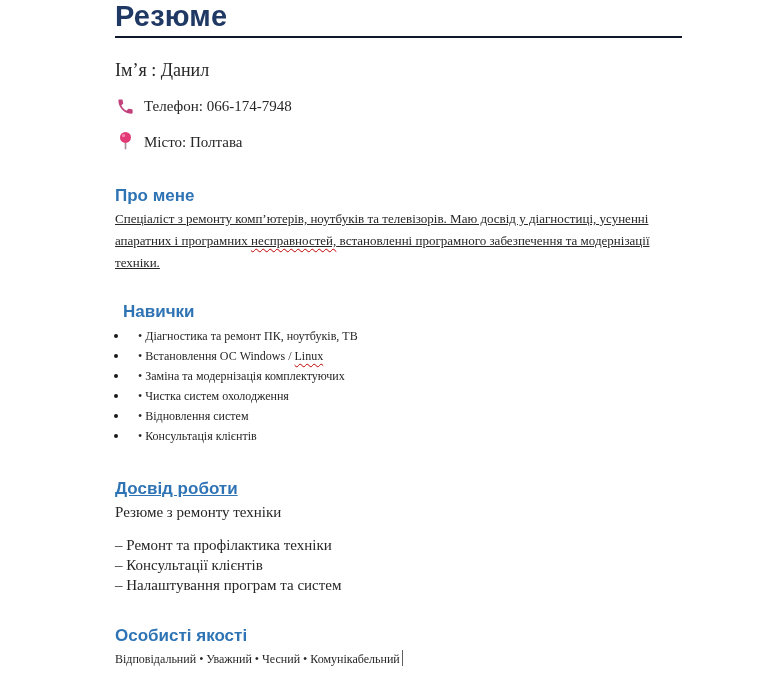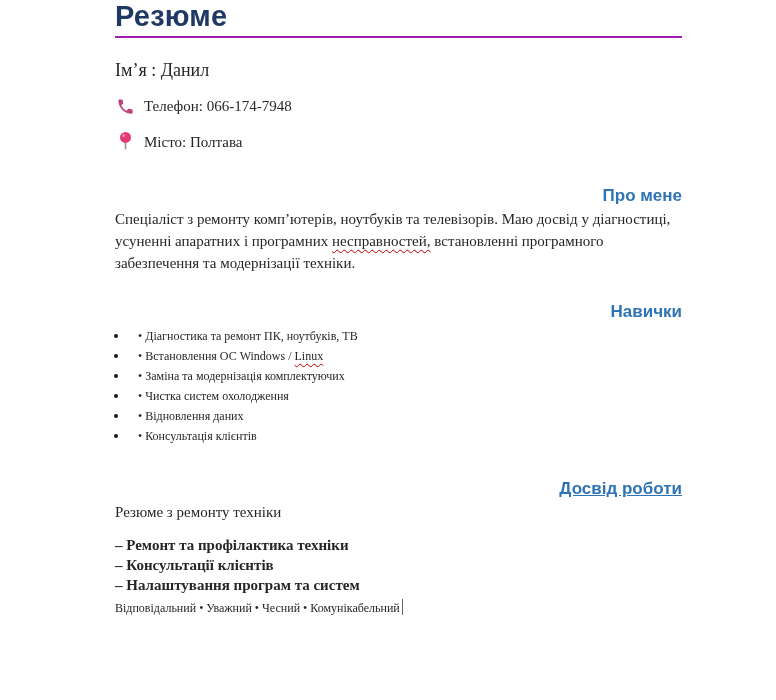--- a/index.html
+++ b/index.html
@@ -26,21 +26,21 @@
   
   .doc-title {
     margin: 0;
     font-family: "Liberation Sans", sans-serif;
     font-weight: 700;
     font-size: 29px;
     line-height: 32px;
     letter-spacing: 0.2px;
     color: #1f3864;
     padding-bottom: 4px;
-    border-bottom: 2px solid #a21caf;
+    border-bottom: 2px solid #0f172a;
   }
 
   
   .contact-name {
     margin-top: 22px;
     font-size: 18px;
     line-height: 20px;
   }
   .contact-row {
     display: flex;
@@ -60,32 +60,32 @@
   }
 
   
   .section-heading {
     margin: 0;
     font-family: "Liberation Sans", sans-serif;
     font-weight: 700;
     font-size: 17px;
     line-height: 20px;
     color: #2e74b5;
-    text-align: right;
   }
   .sec-about    .section-heading { margin-top: 33px; }
   .sec-skills   .section-heading { margin-top: 28px; margin-left: 8px; }
   .sec-exp      .section-heading { margin-top: 33px; text-decoration: underline; }
   .sec-quality  .section-heading { margin-top: 31px; }
 
   
   .about-paragraph {
     margin-top: 2px;
-    font-size: 15px;
+    font-size: 13px;
     line-height: 22px;
+    text-decoration: underline;
   }
 
   
   .sq {
     text-decoration-line: underline;
     text-decoration-style: wavy;
     text-decoration-color: #c00000;
     text-decoration-thickness: 1px;
     text-underline-offset: 3px;
   }
@@ -107,21 +107,20 @@
   
   .exp-role {
     margin-top: 3px;
     font-size: 15px;
     line-height: 20px;
   }
   .exp-duties { margin-top: 13px; }
   .duty-line {
     font-size: 15px;
     line-height: 20px;
-    font-weight: bold;
   }
 
   
   .qualities-line {
     margin-top: 3px;
     font-size: 12px;
     line-height: 20px;
   }
   .caret {
     display: inline-block;
@@ -167,35 +166,36 @@
       <p class="about-paragraph"><span>Спеціаліст з ремонту комп’ютерів, ноутбуків та телевізорів. Маю досвід у діагностиці, усуненні апаратних і програмних </span><span class="sq">несправностей,</span><span> встановленні програмного забезпечення та модернізації техніки.</span></p>
     </section>
 
     <section class="sec-skills">
       <h2 class="section-heading">Навички</h2>
       <ul class="skills-list">
           <li><span>• Діагностика та ремонт ПК, ноутбуків, ТВ</span></li>
           <li><span>• Встановлення ОС Windows / </span><span class="sq">Linux</span></li>
           <li><span>• Заміна та модернізація комплектуючих</span></li>
           <li><span>• Чистка систем охолодження</span></li>
-          <li><span>• Відновлення даних</span></li>
+          <li><span>• Відновлення систем</span></li>
           <li><span>• Консультація клієнтів</span></li>
         </ul>
     </section>
 
     <section class="sec-exp">
       <h2 class="section-heading">Досвід роботи</h2>
       <div class="exp-role">Резюме з ремонту техніки</div>
       <div class="exp-duties">
           <div class="duty-line">– Ремонт та профілактика техніки</div>
           <div class="duty-line">– Консультації клієнтів</div>
           <div class="duty-line">– Налаштування програм та систем</div>
         </div>
     </section>
 
     <section class="sec-quality">
+      <h2 class="section-heading">Особисті якості</h2>
       <div class="qualities-line">
         <span>Відповідальний • Уважний • Чесний • Комунікабельний</span><span class="caret"></span>
       </div>
     </section>
 
   </div>
 </div>
 
 </body></html>

